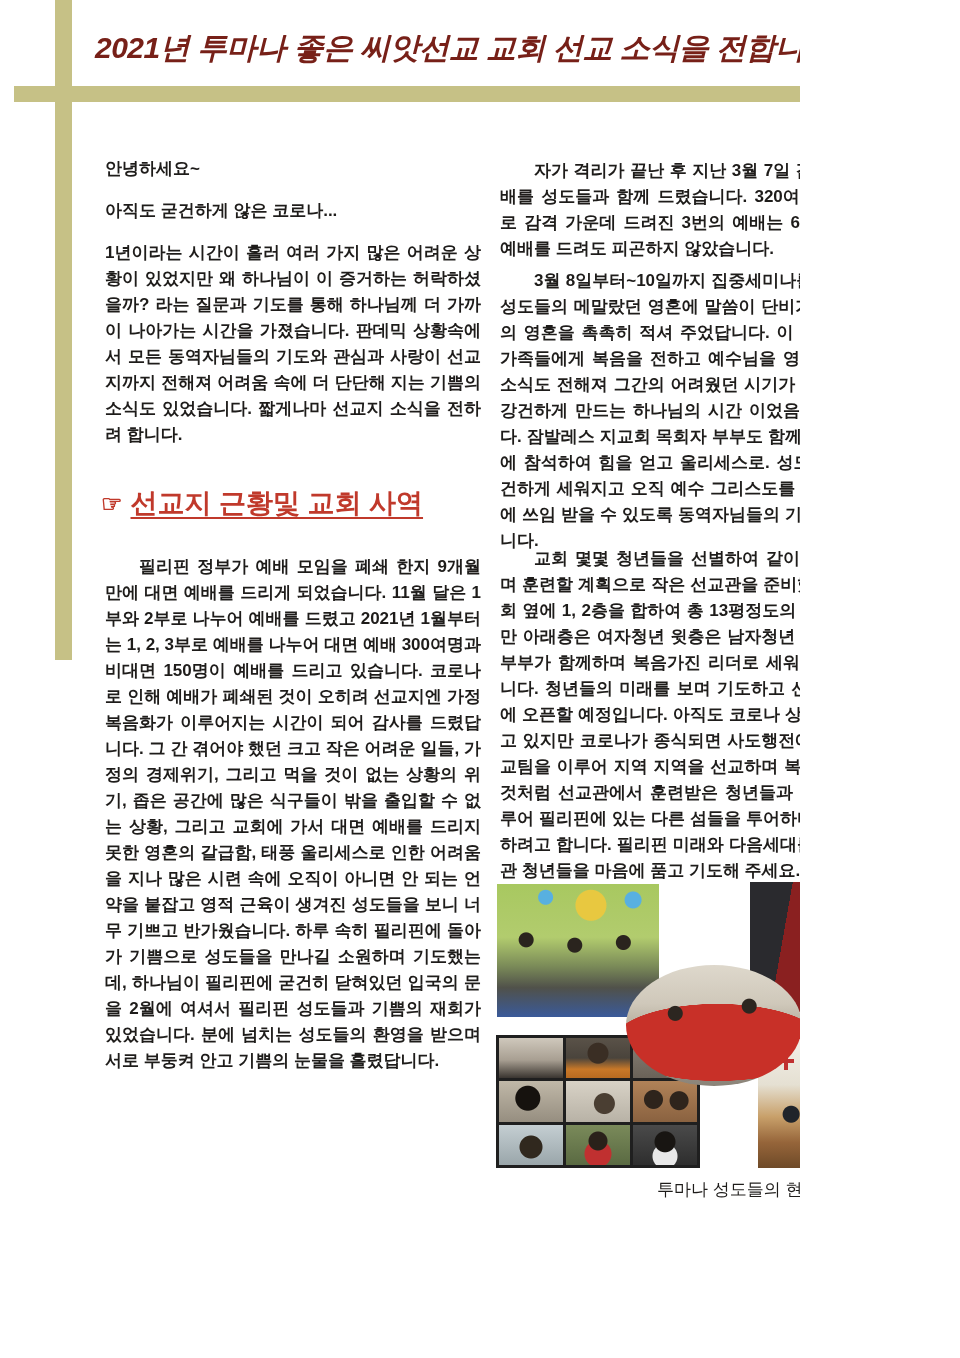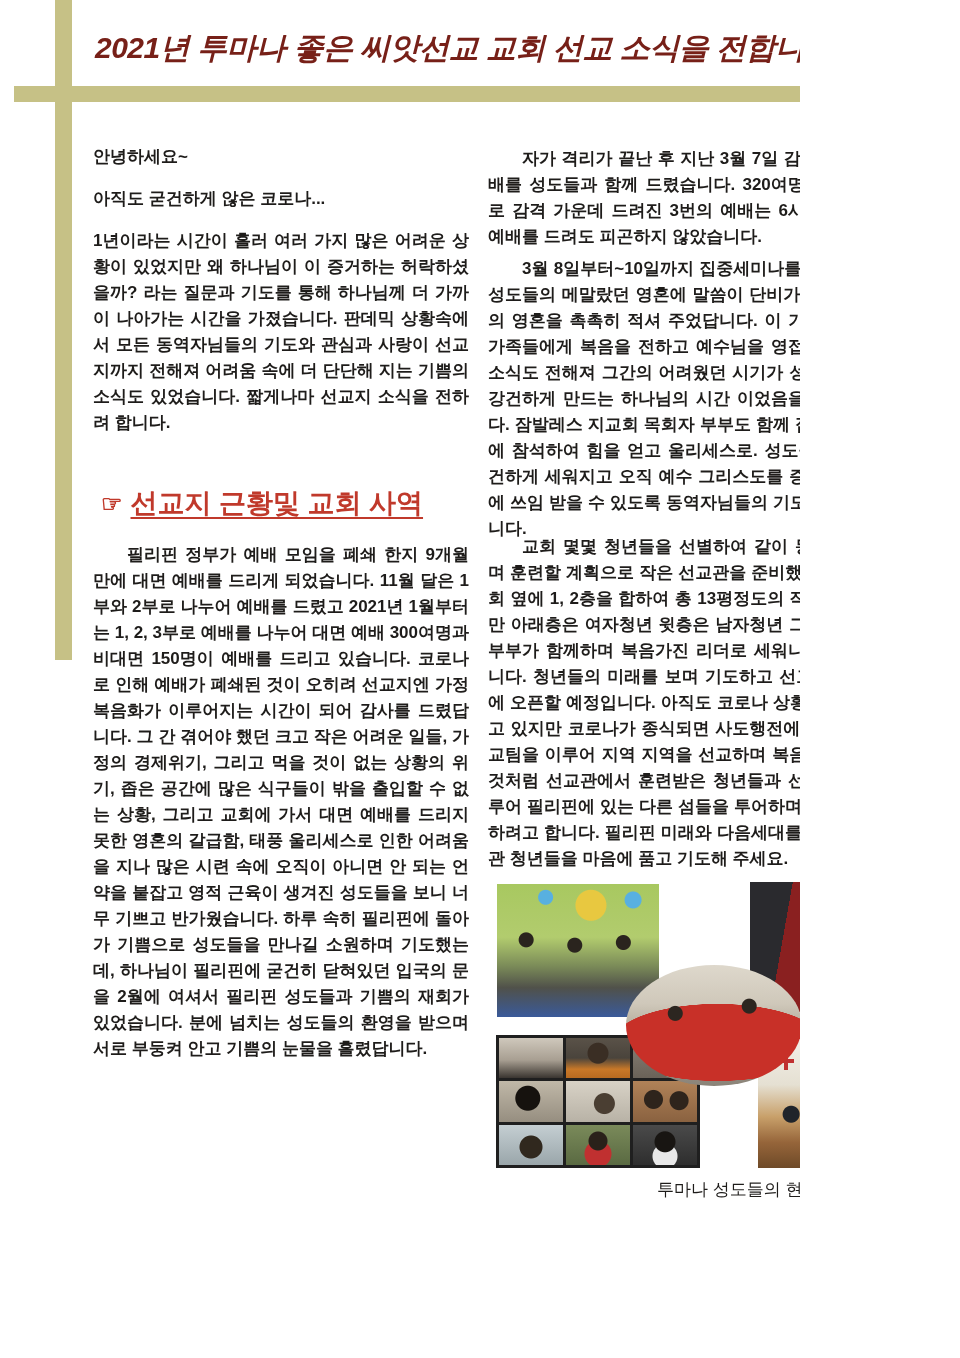--- a/index.html
+++ b/index.html
@@ -17,21 +17,21 @@
   .title {
     position:absolute; left:95px; top:28px; width:780px; margin:0;
     font-size:30px; line-height:1.3; font-weight:bold; font-style:italic;
     color:var(--c-title,#772018); letter-spacing:-0.5px; white-space:nowrap;
   }
 
   
   .col { position:absolute; font-size:17px; line-height:26px; font-weight:bold; text-align:justify; }
   .col-left  { left:93px;  top:138px; width:376px; height:1080px; }
   .col-right { left:488px; top:136px; width:392px; height:740px; }
-  .col p { margin:0; position:absolute; left:0; width:100%; }
+  .col p { margin:12px; position:absolute; left:0; width:100%; }
 
   .greeting   { top:6px; }
   .subgreet   { top:48px; }
   .lpara1     { top:90px; }
   .lpara2     { top:404px; }
   .lpara3     { top:905px; }
   .indent     { text-indent:2em; }
 
   .section-heading {
     position:absolute; left:8px; top:352px; margin:0; white-space:nowrap;

